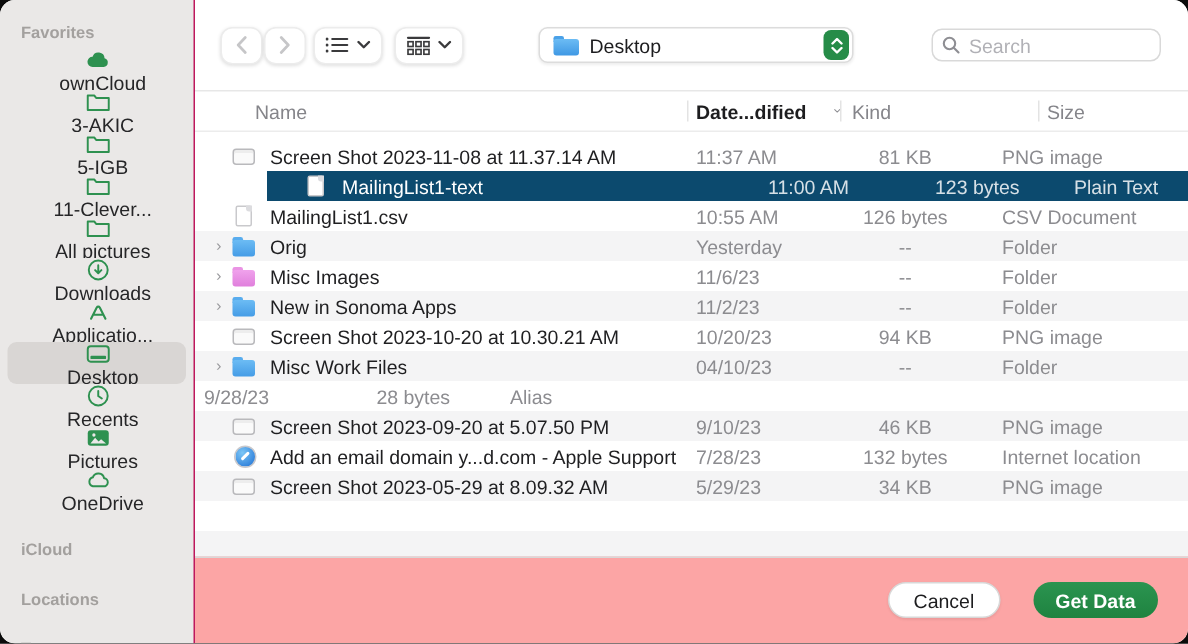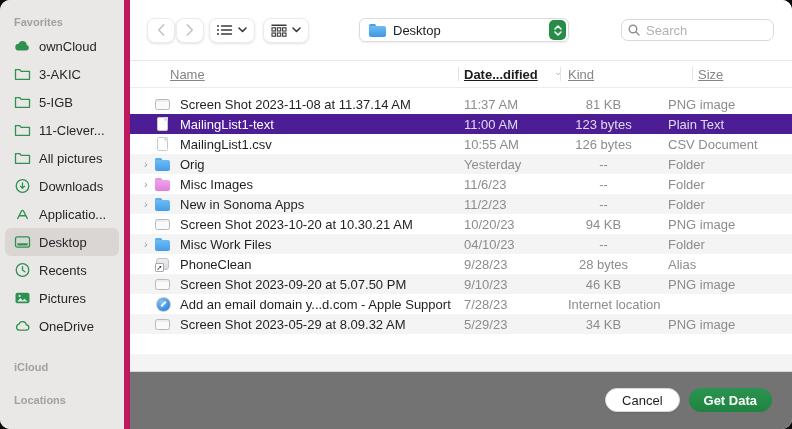--- a/index.html
+++ b/index.html
@@ -1,24 +1,24 @@
 <!DOCTYPE html>
 <html><head>
 <meta charset="utf-8">
 <style>
   html,body{margin:0;padding:0;background:#0b0b0b;}
   *{box-sizing:border-box;font-family:"Liberation Sans","DejaVu Sans",sans-serif;}
   .window{position:relative;width:792px;height:429px;background:#ffffff;border-radius:10px;
     overflow:hidden;display:flex;box-shadow:0 0 0 1px rgba(0,0,0,.15);}
   
-  .sidebar{width:130px;flex:none;background:#eae8e7;padding-top:16px;border-right:6px solid #be185d;}
+  .sidebar{width:130px;flex:none;background:#eae8e7;padding-top:16px;border-right:1px solid #be185d;}
   .side-label{font-size:11px;font-weight:700;color:#a3a09e;margin:0 0 4px 14px;}
   .side-label.mt{margin-top:21px;}
   .side-list{padding:0 5px;}
-  .side-item{display:flex;align-items:center;height:28px;padding:0 0 0 8px;border-radius:6px;cursor:default;}
+  .side-item{display:flex;align-items:center;height:28px;padding:0 0 0 8px;border-radius:6px;cursor:default;flex-direction:column;}
   .side-item.selected{background:#d9d6d4;}
   .sicon{width:19px;height:16px;flex:none;color:#2e9150;margin-right:7px;}
   .slabel{font-size:13px;color:#262628;white-space:nowrap;overflow:hidden;}
   
   .main{flex:1;display:flex;flex-direction:column;min-width:0;}
   
   .toolbar{height:61px;border-bottom:1px solid #e7e7e7;display:flex;align-items:center;padding-left:17px;flex:none;background:#fff;}
   .tbtn{background:#fff;border:1px solid #ececec;box-shadow:0 1px 2.5px rgba(0,0,0,.12);border-radius:8px;
     height:25px;display:flex;align-items:center;justify-content:center;padding:0;cursor:pointer;}
   .tbtn.sq{width:28px;}
@@ -35,31 +35,31 @@
   .minifolder::after{content:"";position:absolute;left:0;top:2px;right:0;bottom:0;background:linear-gradient(#6cbcf4,#3f98e4);border-radius:2px;}
   .stepper{width:17px;height:20px;border-radius:5px;background:#268c48;display:flex;flex-direction:column;
     align-items:center;justify-content:center;gap:1px;flex:none;}
   
   .search{margin-left:auto;margin-right:18px;width:153px;height:22px;border:1px solid #d9d9d9;border-radius:7px;
     display:flex;align-items:center;padding:0 6px;background:#fff;}
   .search input{border:none;outline:none;flex:1;min-width:0;font-size:13px;color:#333;background:transparent;margin-left:4px;}
   .search input::placeholder{color:#b1b1b6;}
   
   .lheader{height:27px;border-bottom:1px solid #ececec;display:flex;align-items:center;flex:none;font-size:13px;color:#85858a;}
-  .col{position:relative;height:100%;display:flex;align-items:center;text-decoration:underline;}
+  .col{position:relative;height:100%;display:flex;align-items:center;}
   .col.cname{width:328px;padding-left:40px;}
   .col.cdate{width:102px;padding-left:6px;font-weight:700;color:#1d1d1f;gap:18px;}
   .col.csize{width:100px;padding-left:6px;}
   .col.ckind{flex:1;padding-left:8px;}
   .col.cdate::before,.col.csize::before,.col.ckind::before{content:"";position:absolute;left:0;top:6px;bottom:6px;width:1px;background:#e3e3e3;}
   
   .rows{flex:1;overflow:hidden;padding-top:6px;background:#fff;}
   .row{height:20px;display:flex;align-items:center;font-size:13px;color:#1f1f21;cursor:default;}
   .row.alt{background:#f4f4f5;}
-  .row.selected{background:#4c1d95;color:#fff;}
+  .row.selected{background:#0c4a6e;color:#fff;margin-left:48px;}
   .row.selected .sub{color:rgba(255,255,255,.83);}
   .row.selected .chev{color:rgba(255,255,255,.8);}
   .cell-name{width:328px;display:flex;align-items:center;padding-left:14px;overflow:hidden;white-space:nowrap;}
   .chev{width:10px;flex:none;font-size:11px;color:#9a9a9e;line-height:1;}
   .fname{margin-left:8px;overflow:hidden;text-overflow:ellipsis;white-space:nowrap;}
   .cell-date{width:102px;padding-left:6px;flex:none;}
   .cell-size{width:100px;padding-right:13px;text-align:center;flex:none;}
   .cell-kind{flex:1;padding-left:8px;overflow:hidden;white-space:nowrap;}
   .sub{color:#8c8c90;}
   
@@ -70,22 +70,22 @@
   .f-folder-pink::after{background:linear-gradient(#f0a2ec,#e07fdc);}
   .f-screenshot::after{content:"";position:absolute;left:1px;right:2px;top:3px;bottom:2px;background:#fafafa;border:1px solid #b9b9bc;border-radius:2.5px;box-shadow:inset 0 2px 0 rgba(0,0,0,.05);}
   .f-textdoc::after,.f-csvdoc::after{content:"";position:absolute;left:3px;right:4px;top:1px;bottom:1px;background:#fff;border:1px solid #c9c9cc;border-radius:1.5px;}
   .f-textdoc::before,.f-csvdoc::before{content:"";position:absolute;right:4px;top:1px;width:4px;height:4px;background:#dcdcdf;border-bottom-left-radius:2px;z-index:1;}
   .f-alias::after{content:"";position:absolute;left:2px;right:3px;top:2px;bottom:2px;background:linear-gradient(#eceef2,#d8dce4);border:1px solid #c3c3c6;border-radius:3px;}
   .f-alias::before{content:"➚";position:absolute;left:1px;bottom:0;z-index:1;font-size:7px;line-height:7px;color:#222;background:#fff;border:1px solid #aaa;border-radius:1px;width:7px;height:7px;text-align:center;}
   .f-safari::after{content:"";position:absolute;left:2px;top:1px;width:13px;height:13px;border-radius:50%;background:radial-gradient(circle at 35% 30%,#7cc6f6,#1c6fd4);border:1px solid #c8c8cc;}
   .f-safari::before{content:"";position:absolute;left:6px;top:7px;width:7px;height:2px;background:#fff;transform:rotate(-45deg);z-index:1;border-radius:1px;}
   .filler{height:20px;}
   
-  .footer{height:58px;flex:none;border-top:1px solid #d8d8d8;background:#737373;display:flex;justify-content:flex-end;
-    align-items:flex-start;padding:16px 20px 0 0;gap:9px;}
+  .footer{height:58px;flex:none;border-top:1px solid #d8d8d8;background:#fca5a5;display:flex;justify-content:flex-end;
+    align-items:flex-start;padding:16px 20px 0 0;gap:22px;}
   .btn{height:24px;border-radius:12px;font-size:13px;padding:0 16px;cursor:pointer;}
   .btn.cancel{background:#fff;border:1px solid #d8d8d8;box-shadow:0 1px 2px rgba(0,0,0,.08);color:#1d1d1f;}
   .btn.primary{background:linear-gradient(#2b9450,#1f8340);border:none;color:#fff;font-weight:600;padding:0 15px;}
 </style>
 </head>
 <body>
 
 <svg width="0" height="0" style="position:absolute">
   <defs>
     <symbol id="i-cloud" viewBox="0 0 18 16">
@@ -380,25 +380,20 @@
             <span class="chev">›</span>
             <span class="ficon f-folder"></span>
             <span class="fname">Misc Work Files</span>
           </div>
           <div class="cell-date sub">04/10/23</div>
           <div class="cell-size sub">--</div>
           <div class="cell-kind sub">Folder</div>
         </div>
 
         <div class="row">
-          <div class="cell-name">
-            <span class="chev" style="visibility: hidden;">›</span>
-            <span class="ficon f-alias"></span>
-            <span class="fname">PhoneClean</span>
-          </div>
           <div class="cell-date sub">9/28/23</div>
           <div class="cell-size sub">28 bytes</div>
           <div class="cell-kind sub">Alias</div>
         </div>
 
         <div class="row alt">
           <div class="cell-name">
             <span class="chev" style="visibility: hidden;">›</span>
             <span class="ficon f-screenshot"></span>
             <span class="fname">Screen Shot 2023-09-20 at 5.07.50 PM</span>
@@ -408,20 +403,21 @@
           <div class="cell-kind sub">PNG image</div>
         </div>
 
         <div class="row">
           <div class="cell-name">
             <span class="chev" style="visibility: hidden;">›</span>
             <span class="ficon f-safari"></span>
             <span class="fname">Add an email domain y...d.com - Apple Support</span>
           </div>
           <div class="cell-date sub">7/28/23</div>
+          <div class="cell-size sub">132 bytes</div>
           <div class="cell-kind sub">Internet location</div>
         </div>
 
         <div class="row alt">
           <div class="cell-name">
             <span class="chev" style="visibility: hidden;">›</span>
             <span class="ficon f-screenshot"></span>
             <span class="fname">Screen Shot 2023-05-29 at 8.09.32 AM</span>
           </div>
           <div class="cell-date sub">5/29/23</div>

